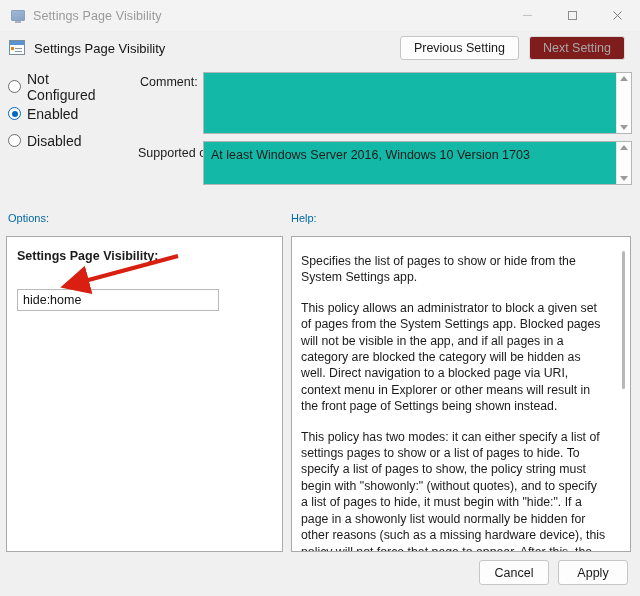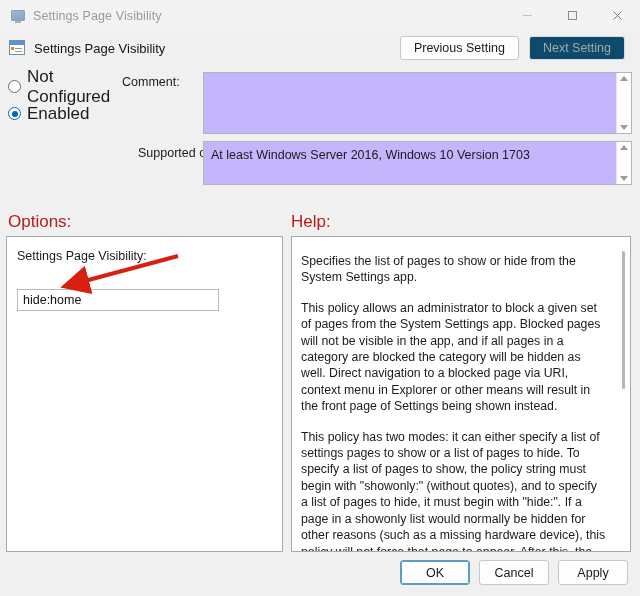--- a/index.html
+++ b/index.html
@@ -131,21 +131,21 @@
     background: #fdfdfd;
     border: 1px solid #c6c6c6;
     border-radius: 3px;
     height: 24px;
     padding: 0 13px;
     cursor: default;
     box-sizing: border-box;
   }
   .btn.disabled {
     color: #a6a6a6;
-    background: #0c4a6e;
+    background: #7f1d1d;
     border-color: #dcdcdc;
   }
   .btn.focus {
     border-color: #5a9ec4;
     box-shadow: 0 0 0 1px #5a9ec4 inset;
   }
 
   
   .topform {
     position: relative;
@@ -177,33 +177,33 @@
     border-width: 1px;
   }
   .radio.checked::after {
     content: "";
     position: absolute;
     left: 2.5px; top: 2.5px;
     width: 6px; height: 6px;
     border-radius: 50%;
     background: #0067c0;
   }
-  .radio-label { font-size: 17px; }
+  .radio-label { font-size: 14px; }
 
   .field-label {
     position: absolute;
     font-size: 12.5px;
     color: #1b1b1b;
   }
-  .lbl-comment { left: 122px; top: 10px; }
+  .lbl-comment { left: 140px; top: 10px; }
   .lbl-supported { left: 138px; top: 81px; }
 
   .boxfield {
     position: absolute;
-    background: #c4b5fd;
+    background: #14b8a6;
     border: 1px solid #b5b5b5;
     box-sizing: border-box;
     display: flex;
   }
   .comment-box { left: 203px; top: 76px - 69px; }
   .comment-box { left: 203px; top: 7px; width: 429px; height: 62px; }
   .supported-box { left: 203px; top: 76px; width: 429px; height: 44px; }
   .boxfield .text {
     flex: 1;
     padding: 5px 7px;
@@ -228,22 +228,22 @@
     width: 0; height: 0;
     border-left: 4px solid transparent;
     border-right: 4px solid transparent;
   }
   .arrow-up { border-bottom: 5px solid #9a9a9a; }
   .arrow-down { border-top: 5px solid #9a9a9a; }
 
   
   .section-label {
     position: absolute;
-    font-size: 17px;
-    color: #b91c1c;
+    font-size: 11px;
+    color: #0369a1;
     text-align: right;
   }
   .lbl-options { left: 8px; top: 212px; }
   .lbl-help { left: 291px; top: 212px; }
 
   
   .panel {
     position: absolute;
     background: #ffffff;
     border: 1px solid #a9a9a9;
@@ -255,20 +255,21 @@
   }
   .help-panel {
     left: 291px; top: 236px;
     width: 340px; height: 316px;
     display: flex;
   }
   .opt-inner { padding: 12px 10px 0 10px; }
   .opt-caption {
     font-size: 12.5px;
     margin-bottom: 26px;
+    font-weight: bold;
   }
   .opt-input {
     width: 202px;
     height: 22px;
     border: 1px solid #b9b9b9;
     background: #ffffff;
     box-sizing: border-box;
     font-family: "Liberation Sans", sans-serif;
     font-size: 12.5px;
     color: #111;
@@ -374,20 +375,24 @@
 
   <div class="radios">
     <div class="radio-row">
       <span class="radio"></span>
       <span class="radio-label">Not Configured</span>
     </div>
     <div class="radio-row">
       <span class="radio checked"></span>
       <span class="radio-label">Enabled</span>
     </div>
+    <div class="radio-row">
+      <span class="radio"></span>
+      <span class="radio-label">Disabled</span>
+    </div>
   </div>
 
   <div class="field-label lbl-comment">Comment:</div>
   <div class="boxfield comment-box">
     <div class="text"></div>
     <div class="vscroll">
       <span class="arrow-up"></span>
       <span class="arrow-down"></span>
     </div>
   </div>
@@ -417,21 +422,20 @@
     <p>Specifies the list of pages to show or hide from the System Settings app.</p>
     <p>This policy allows an administrator to block a given set of pages from the System Settings app. Blocked pages will not be visible in the app, and if all pages in a category are blocked the category will be hidden as well. Direct navigation to a blocked page via URI, context menu in Explorer or other means will result in the front page of Settings being shown instead.</p>
     <p>This policy has two modes: it can either specify a list of settings pages to show or a list of pages to hide. To specify a list of pages to show, the policy string must begin with "showonly:" (without quotes), and to specify a list of pages to hide, it must begin with "hide:". If a page in a showonly list would normally be hidden for other reasons (such as a missing hardware device), this policy will not force that page to appear. After this, the policy string must contain a semicolon-delimited list of settings page identifiers. The identifier for any given settings page is the published URI for that page, minus the "ms-settings:" protocol part.</p>
   </div>
   <div class="help-scroll">
     <div class="help-thumb"></div>
   </div>
 </div>
 
 <div class="footer">
-  <button class="btn focus">OK</button>
   <button class="btn">Cancel</button>
   <button class="btn">Apply</button>
 </div>
 
 <svg class="annot-arrow" viewBox="0 0 132 46">
   <defs>
     <marker id="ah" markerWidth="7" markerHeight="7" refX="5.6" refY="3.5" orient="auto">
       <path d="M0,0 L7,3.5 L0,7 z" fill="#d91f11"></path>
     </marker>
   </defs>

